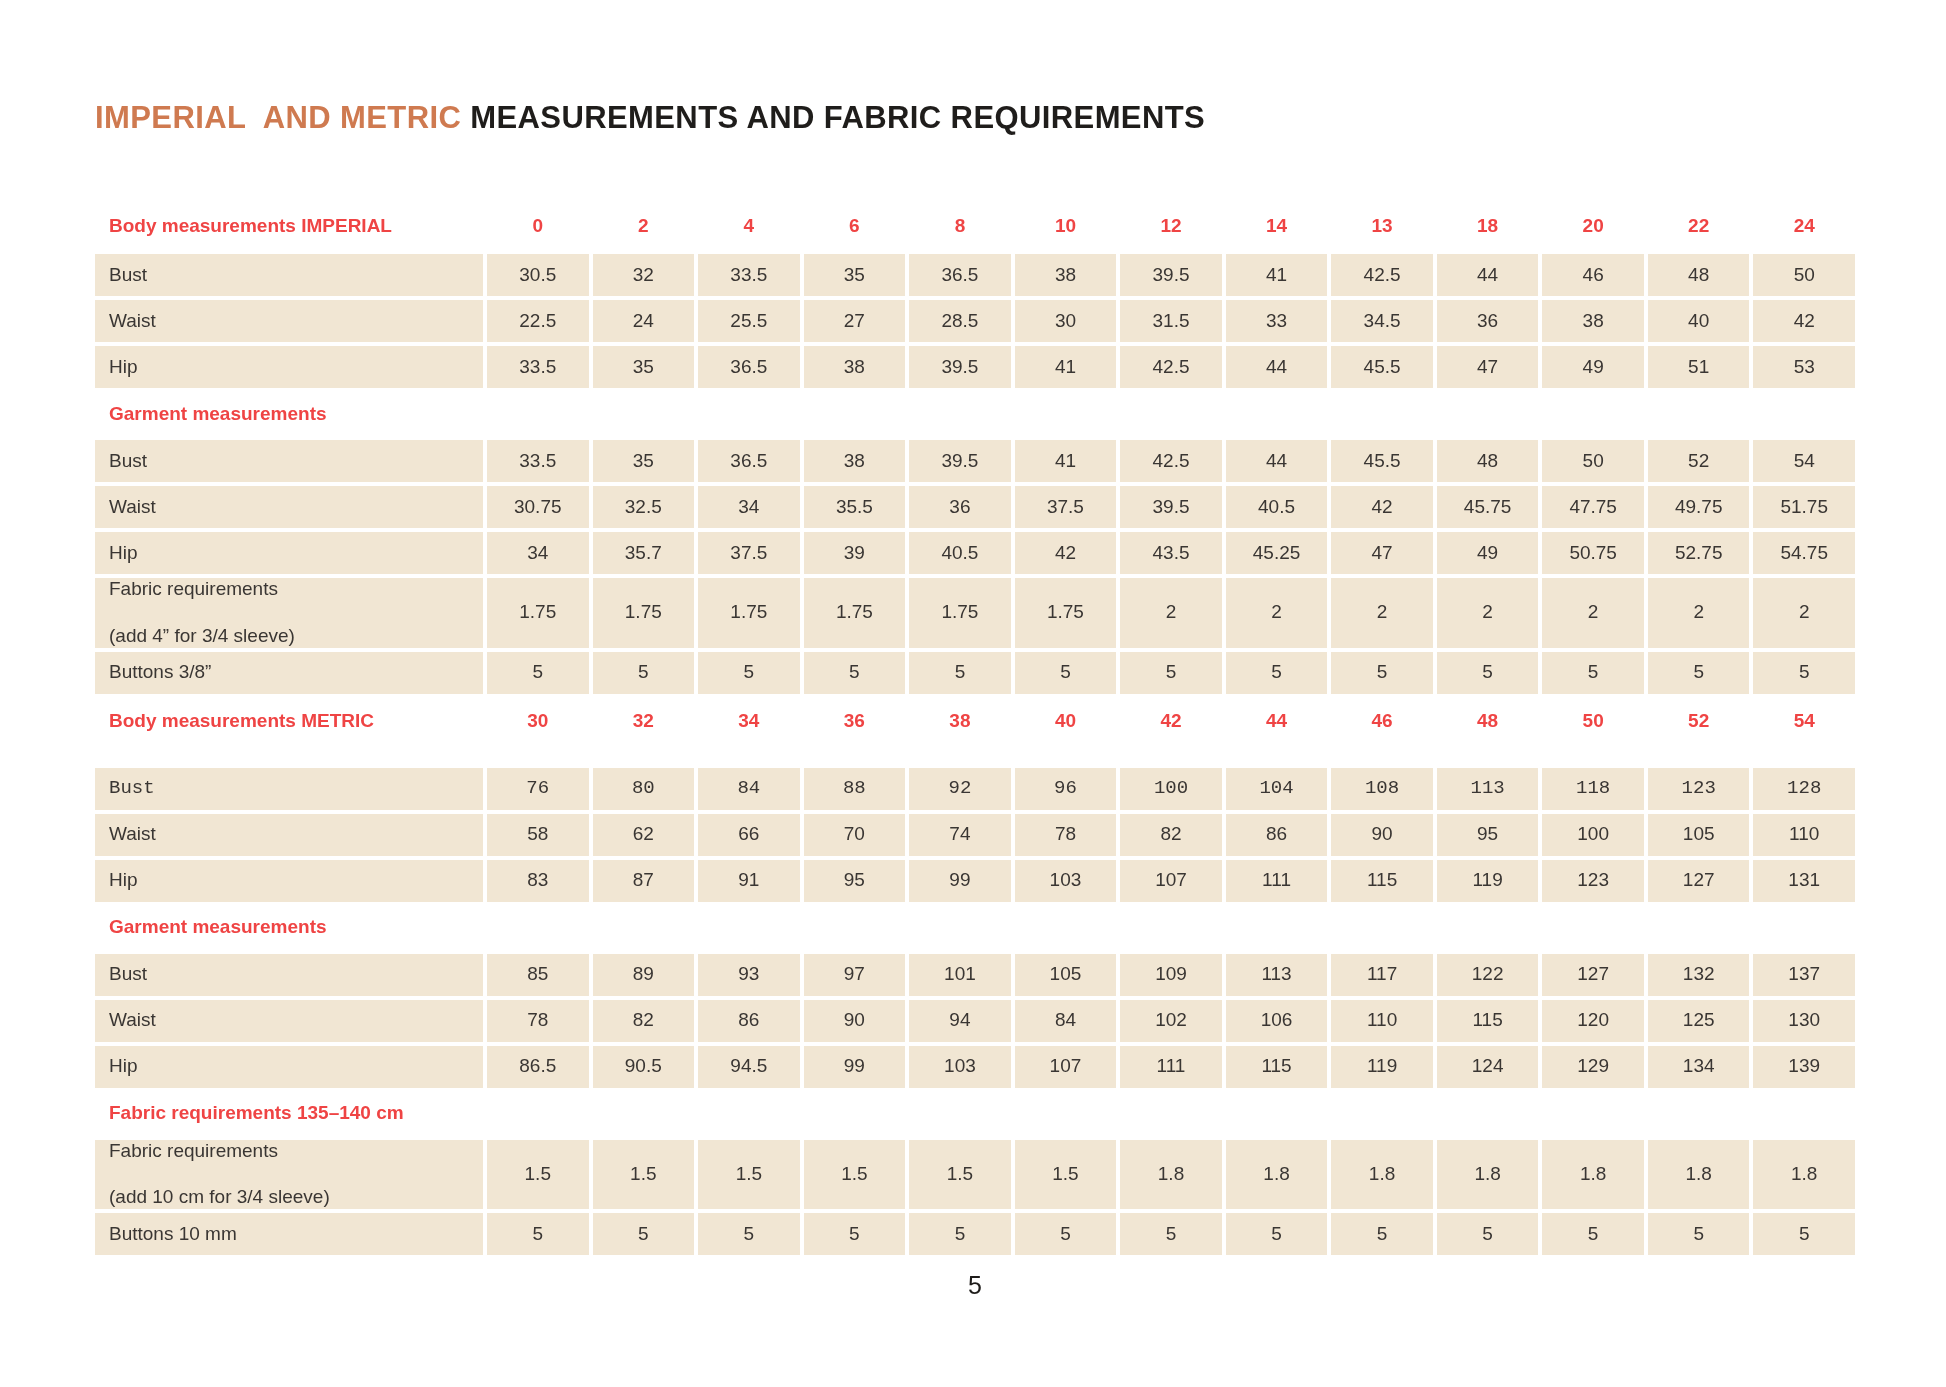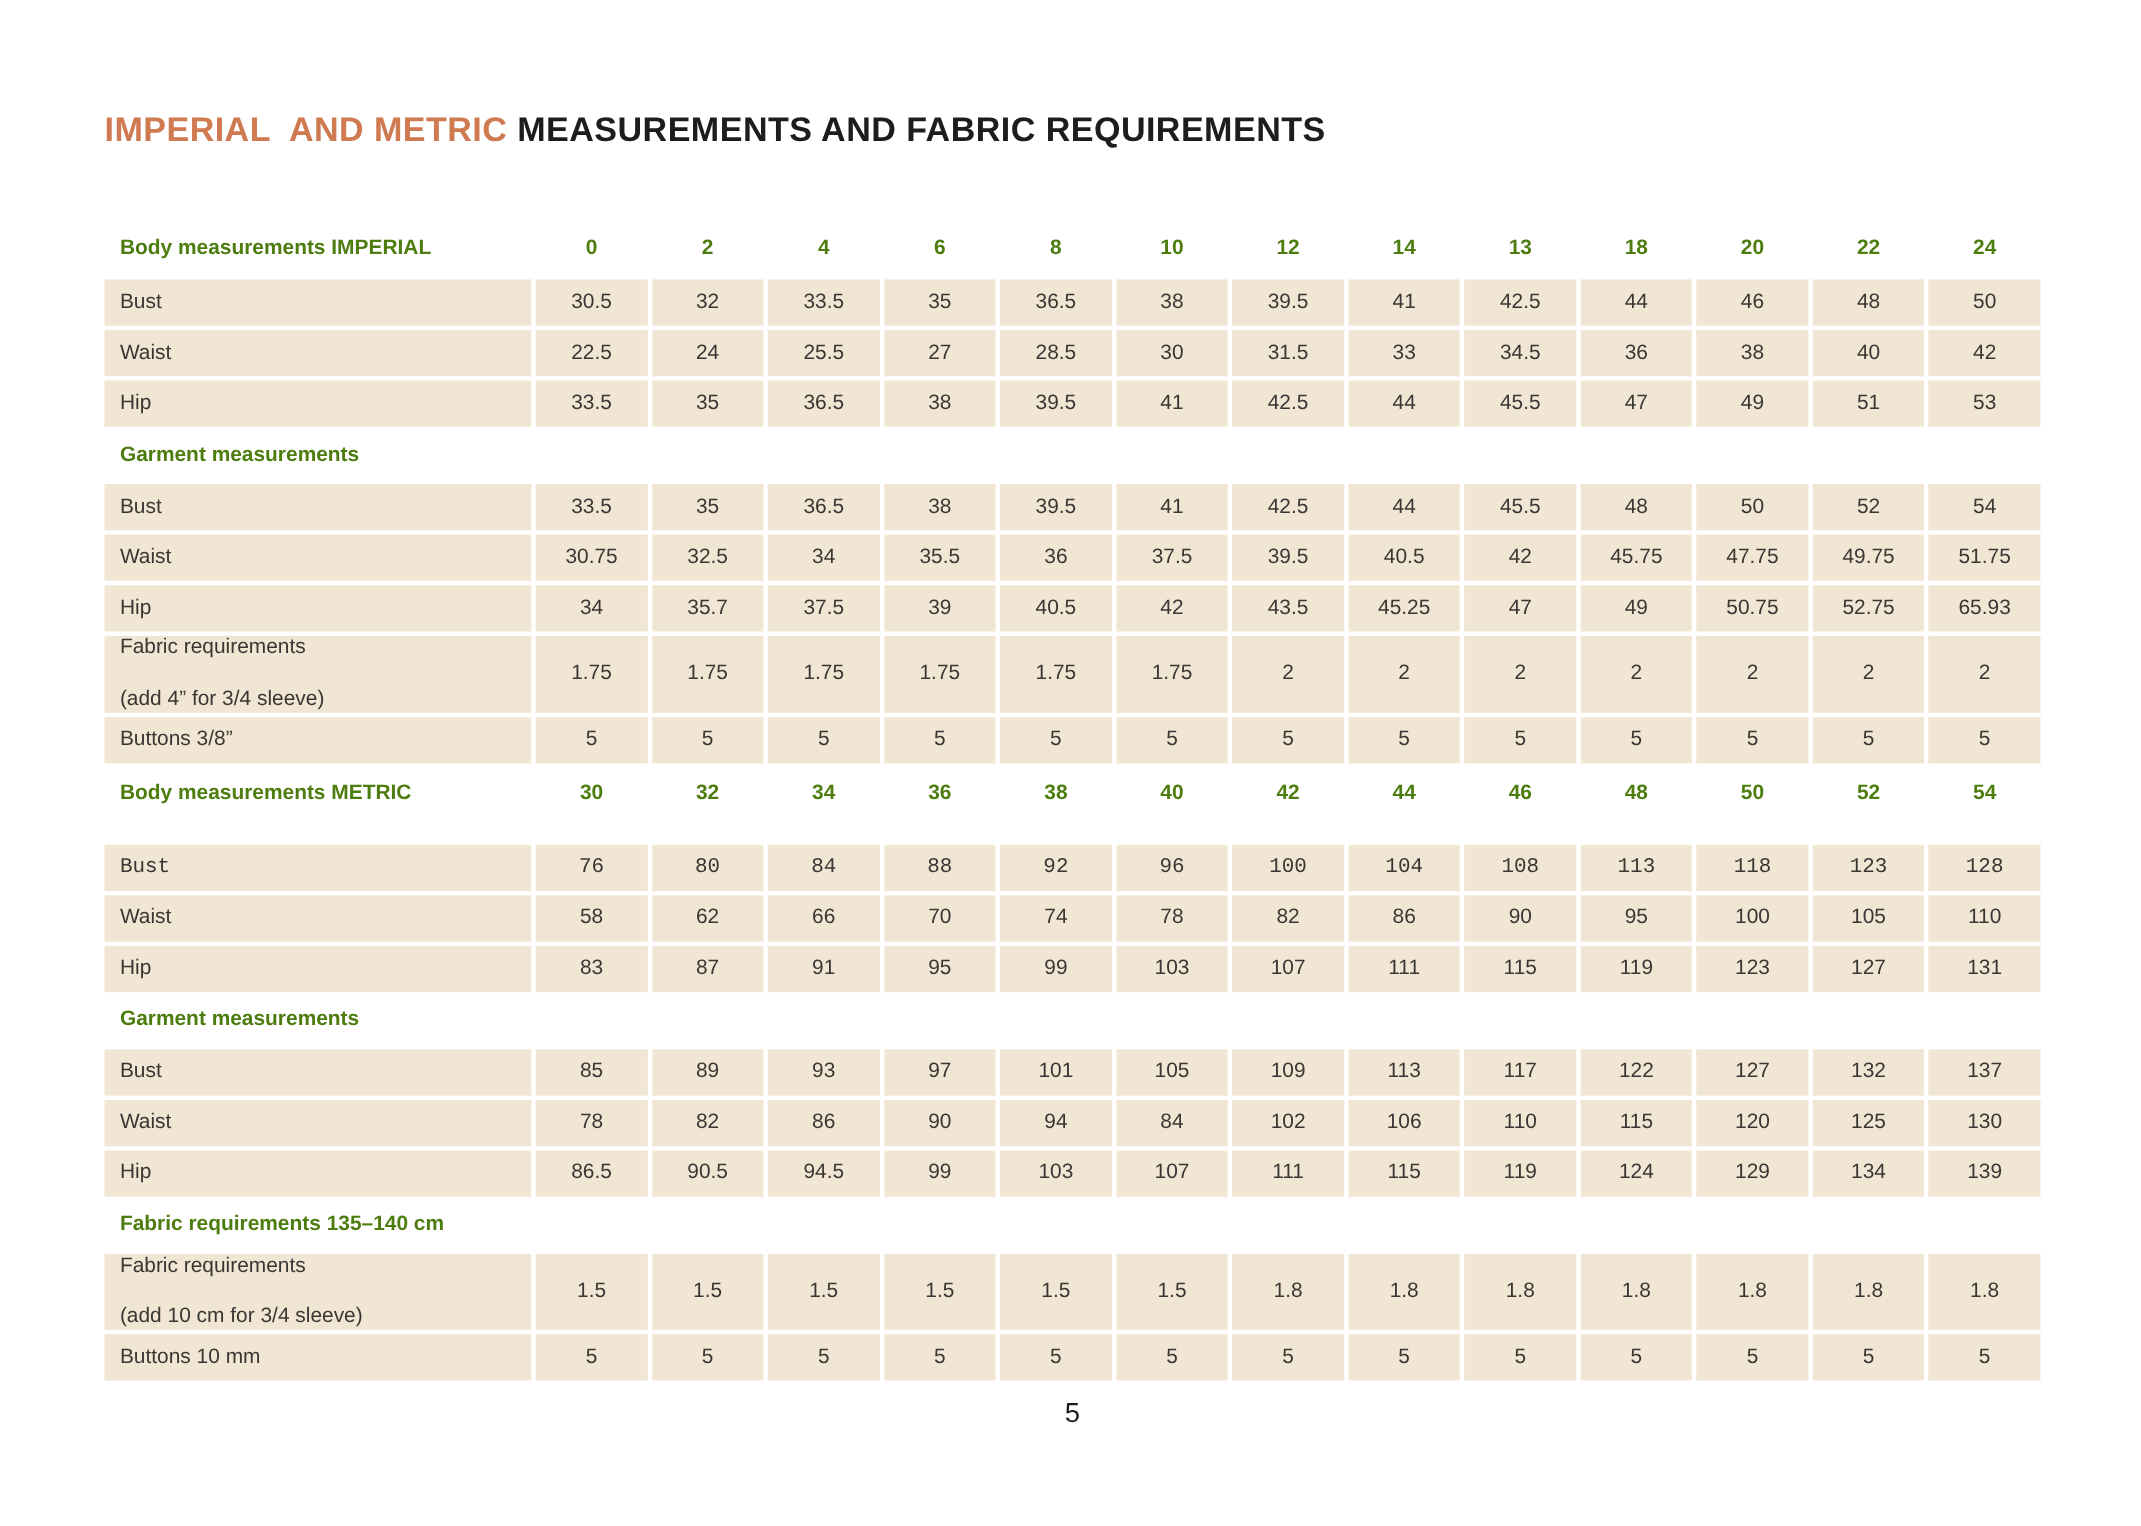--- a/index.html
+++ b/index.html
@@ -49,21 +49,21 @@
   .cell.label {
     justify-content: flex-start;
     padding-left: 14px;
     text-align: left;
   }
   .cell.label .sub { font-size: 19px; }
   .cell.label.multi { flex-direction: column; align-items: flex-start; justify-content: center; gap: 24px; }
   .row.header .cell, .row.section .cell {
     background: transparent;
     font-weight: 700;
-    color: #4d7c0f;
+    color: #ef4444;
   }
   .row.section .cell.label { grid-column: 1 / -1; }
   .page-number {
     margin-top: 16px;
     text-align: center;
     font-size: 25px;
     color: #1e1c1a;
   }
 </style>
 </head>
@@ -179,21 +179,21 @@
         <div class="cell val">37.5</div>
         <div class="cell val">39</div>
         <div class="cell val">40.5</div>
         <div class="cell val">42</div>
         <div class="cell val">43.5</div>
         <div class="cell val">45.25</div>
         <div class="cell val">47</div>
         <div class="cell val">49</div>
         <div class="cell val">50.75</div>
         <div class="cell val">52.75</div>
-        <div class="cell val">65.93</div>
+        <div class="cell val">54.75</div>
       </div>
       <div class="row data2">
         <div class="cell label multi">
           <div class="sub">Fabric requirements</div>
           <div class="sub">(add 4” for 3/4 sleeve)</div>
         </div>
         <div class="cell val">1.75</div>
         <div class="cell val">1.75</div>
         <div class="cell val">1.75</div>
         <div class="cell val">1.75</div>

